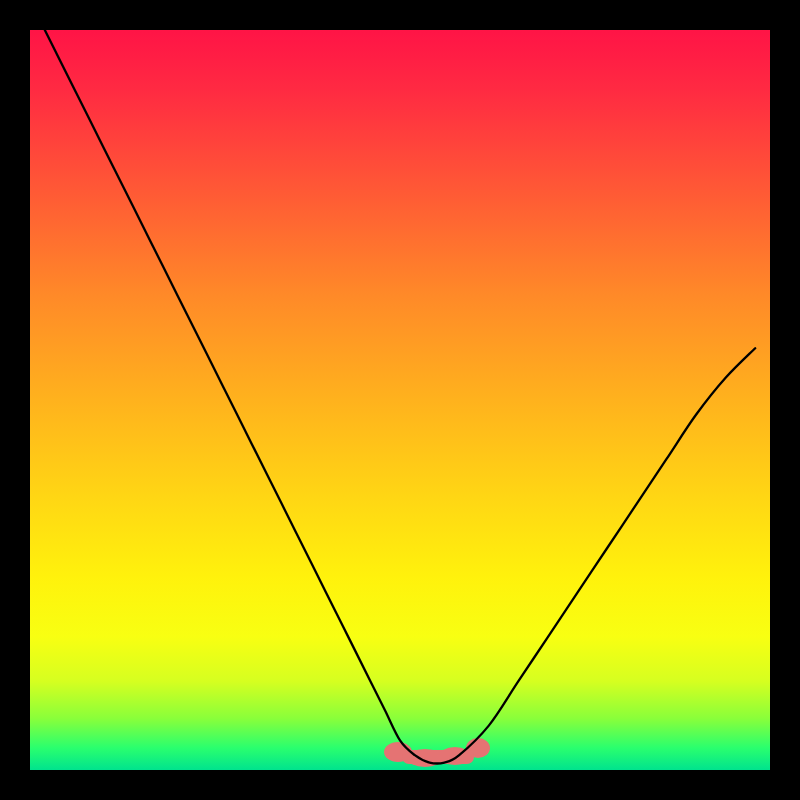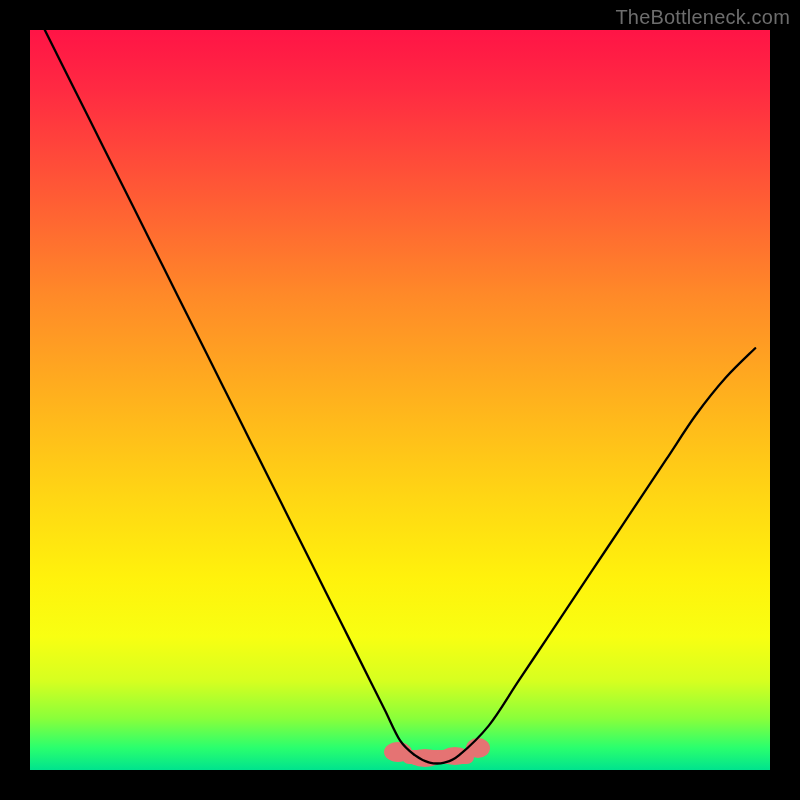--- a/index.html
+++ b/index.html
@@ -61,21 +61,20 @@
   }
   
   .accent {
     fill: #e57373;
   }
 </style>
 </head>
 <body>
 
 <div class="frame">
-  <div class="watermark">TheBottleneck.com</div>
 
   <div class="plot-area">
     <svg class="curve" viewBox="0 0 740 740" preserveAspectRatio="none">
 
       <g class="accent">
         <ellipse cx="368" cy="722" rx="14" ry="10"></ellipse>
         <ellipse cx="395" cy="728" rx="18" ry="9"></ellipse>
         <ellipse cx="425" cy="726" rx="16" ry="9"></ellipse>
         <ellipse cx="448" cy="718" rx="12" ry="10"></ellipse>
         <rect x="372" y="720" width="72" height="14" rx="7"></rect>

